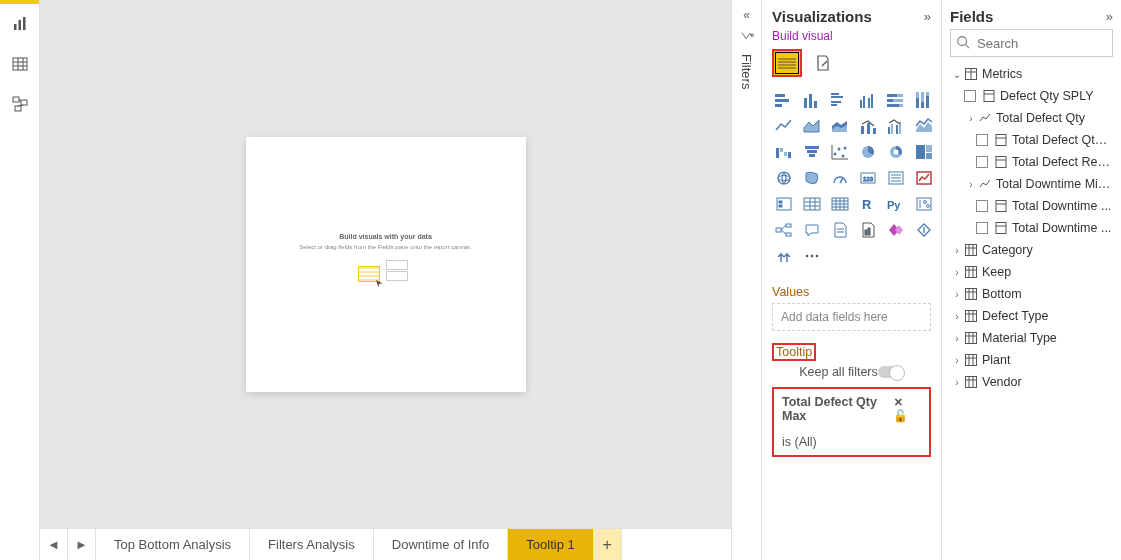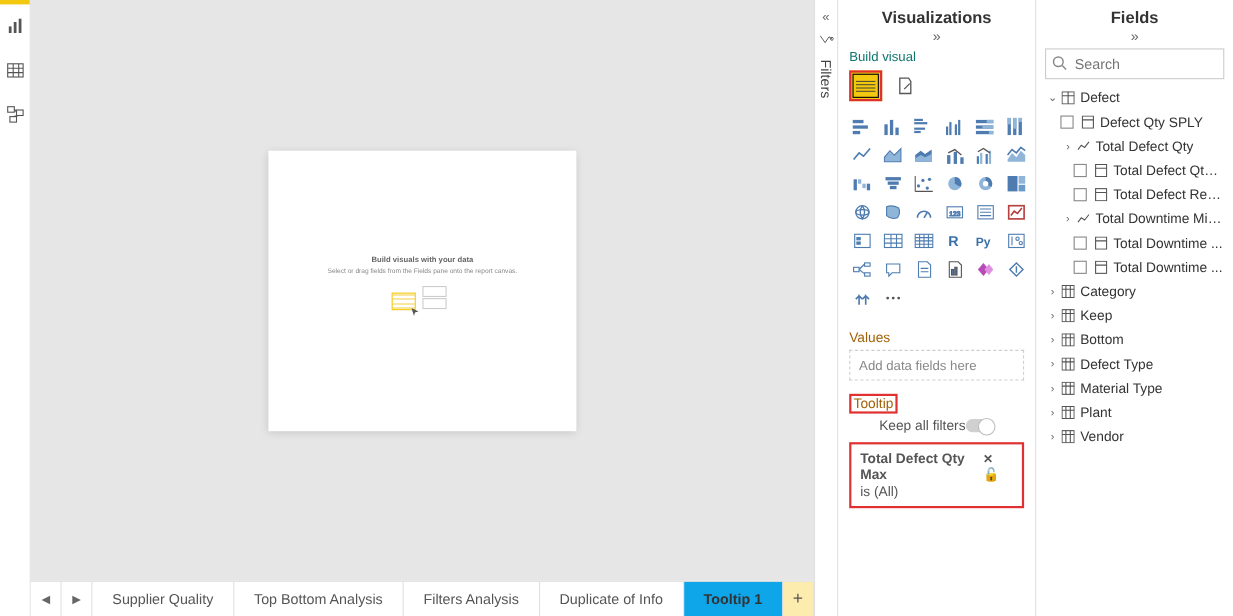--- a/index.html
+++ b/index.html
@@ -14,47 +14,47 @@
 .canvas-title { font-size: 7px; font-weight: 600; color: #666; margin-bottom: 4px; }
 .canvas-sub { font-size: 6px; color: #888; line-height: 1.3; margin-bottom: 8px; }
 .canvas-illus { width: 60px; height: 35px; position: relative; }
 .canvas-illus .box1 { position: absolute; left: 2px; top: 6px; width: 22px; height: 16px; border: 1px solid #f2c811; background: repeating-linear-gradient(0deg, #f9e79f 0 2px, #fff 2px 4px); }
 .canvas-illus .box2 { position: absolute; right: 8px; top: 0; width: 22px; height: 10px; border: 1px solid #ccc; }
 .canvas-illus .box3 { position: absolute; right: 8px; top: 11px; width: 22px; height: 10px; border: 1px solid #ccc; }
 .canvas-illus .cursor { position: absolute; left: 20px; top: 20px; width: 8px; height: 8px; }
 .tabs-bar { height: 32px; background: #fff; border-top: 1px solid #e1e1e1; display: flex; align-items: stretch; font-size: 13px; }
 .tab-nav { width: 28px; display: flex; align-items: center; justify-content: center; color: #666; cursor: pointer; border-right: 1px solid #e1e1e1; }
 .tab { padding: 0 18px; display: flex; align-items: center; color: #555; cursor: pointer; border-right: 1px solid #e1e1e1; white-space: nowrap; }
-.tab.active { background: #0ea5e9; font-weight: 700; color: #333; }
+.tab.active { background: #eab308; font-weight: 400; color: #333; }
 .tab.add { width: 28px; padding: 0; justify-content: center; background: #fcecae; font-size: 16px; }
 .collapsed-filters { width: 30px; background: #fff; border-left: 1px solid #e1e1e1; display: flex; flex-direction: column; align-items: center; padding-top: 8px; }
 .collapsed-filters .chev { font-size: 12px; color: #666; cursor: pointer; margin-bottom: 8px; }
 .collapsed-filters .icn1 { margin-bottom: 10px; }
 .collapsed-filters .rot { writing-mode: vertical-rl; font-size: 13px; color: #444; }
 .viz-panel { width: 180px; background: #fff; border-left: 1px solid #e1e1e1; display: flex; flex-direction: column; padding: 8px 10px; }
-.panel-header { display: flex; justify-content: space-between; align-items: center; font-size: 15px; font-weight: 600; color: #333; margin-bottom: 4px; flex-direction: column; }
+.panel-header { display: flex; justify-content: space-between; align-items: center; font-size: 15px; font-weight: 600; color: #333; margin-bottom: 4px; }
 .panel-header .chev2 { font-size: 13px; color: #666; cursor: pointer; font-weight: normal; }
-.sub-label { font-size: 12px; color: #0f766e; margin-bottom: 6px; }
+.sub-label { font-size: 12px; color: #a21caf; margin-bottom: 6px; }
 .build-row { display: flex; gap: 6px; margin-bottom: 12px; }
 .build-tab { width: 30px; height: 28px; display: flex; align-items: center; justify-content: center; cursor: pointer; }
 .build-tab.selected { border: 2px solid #e03030; position: relative; background: #f2c811; outline: 1px solid #000; outline-offset: -4px; }
 .viz-grid { display: grid; grid-template-columns: repeat(6, 24px); gap: 4px 4px; margin-bottom: 14px; }
 .viz-grid .vg { width: 24px; height: 22px; display: flex; align-items: center; justify-content: center; cursor: pointer; color: #4e7cb0; }
 .viz-grid .vg svg { width: 18px; height: 16px; }
 .section-label { font-size: 12.5px; color: #a16207; margin-bottom: 4px; margin-top: 4px; }
 .section-label.hl { border: 2px solid #e03030; padding: 0 2px; display: inline-block; width: fit-content; }
 .drop-field { height: 28px; border: 1px dashed #d0d0d0; font-size: 12px; color: #888; display: flex; align-items: center; padding: 0 8px; margin-bottom: 8px; }
 .keep-row { display: flex; justify-content: center; align-items: center; font-size: 12.5px; color: #555; margin-bottom: 8px; }
 .toggle { width: 26px; height: 12px; border-radius: 6px; background: #d0d0d0; position: relative; display: flex; align-items: center; justify-content: flex-end; font-size: 6px; color: #888; padding-right: 3px; }
 .toggle::after { content: ""; position: absolute; right: -1px; top: -1px; width: 14px; height: 14px; border-radius: 50%; background: #fff; border: 1px solid #bbb; }
 .tooltip-field { border: 2px solid #e03030; padding: 6px 8px; font-size: 12.5px; color: #555; position: relative; }
 .tooltip-field .top-row { display: flex; align-items: center; justify-content: space-between; font-weight: bold; }
 .tooltip-field .x-icon { font-size: 11px; cursor: pointer; margin-left: 4px; }
 .tooltip-field .lock-icon { font-size: 12px; margin-left: 4px; }
-.tooltip-field .sub { margin-top: 2px; }
+.tooltip-field .sub { margin-top: 12px; }
 .fields-panel { width: 180px; background: #fff; border-left: 1px solid #e1e1e1; display: flex; flex-direction: column; padding: 8px 8px; }
 .search-box { position: relative; margin-bottom: 6px; }
 .search-box input { width: 100%; height: 28px; border: 1px solid #ccc; padding: 0 8px 0 26px; font-size: 13px; }
 .search-box .sicon { position: absolute; left: 6px; top: 6px; color: #888; }
 .tree { font-size: 12.5px; color: #333; }
 .tree .row { display: flex; align-items: center; height: 22px; cursor: pointer; white-space: nowrap; overflow: hidden; }
 .tree .row .chev3 { width: 14px; text-align: center; color: #666; font-size: 10px; }
 .tree .row .chk { width: 12px; height: 12px; border: 1px solid #888; margin: 0 6px 0 0; flex-shrink: 0; }
 .tree .row .ticon { width: 14px; margin-right: 4px; color: #555; display: flex; align-items: center; justify-content: center; flex-shrink: 0; }
 .tree .indent1 { padding-left: 14px; }
@@ -105,24 +105,23 @@
           <div class="box3"></div>
         <svg class="cursor" viewBox="0 0 10 10">
             <path d="M0 0 L8 4 L4 5 L3 9 Z" fill="#555"></path>
           </svg>
       </div>
     </div>
   </div>
   <div class="tabs-bar">
     <div class="tab-nav">◄</div>
     <div class="tab-nav">►</div>
-    <div class="tab">Supplier Quality</div>
     <div class="tab">Top Bottom Analysis</div>
     <div class="tab">Filters Analysis</div>
-    <div class="tab">Duplicate of Info</div>
+    <div class="tab">Downtime of Info</div>
     <div class="tab active">Tooltip 1</div>
     <div class="tab add">+</div>
   </div>
 </div>
 
 <div class="collapsed-filters">
   <div class="chev">«</div>
   <svg class="icn1" width="14" height="14" viewBox="0 0 16 16" fill="none" stroke="#555">
       <path d="M2 3 L7 10 L11 4 L14 6"></path>
       <circle cx="14" cy="6" r="1.5"></circle>
@@ -473,21 +472,21 @@
   <div class="tree">
     <div class="row">
       <span class="chev3">⌄</span>
       <span class="ticon">
           <svg class="tbl-icon" viewBox="0 0 12 12" fill="none" stroke="#555">
             <rect x="0.5" y="0.5" width="11" height="11"></rect>
             <line x1="0.5" y1="4" x2="11.5" y2="4"></line>
             <line x1="6" y1="0.5" x2="6" y2="11.5"></line>
           </svg>
         </span>
-      <span class="txt">Defect</span>
+      <span class="txt">Metrics</span>
     </div>
     <div class="row indent1">
       <span class="chk"></span>
       <span class="ticon">
           <svg class="tbl-icon" viewBox="0 0 12 12" fill="none" stroke="#555">
             <rect x="1" y="0.5" width="10" height="11"></rect>
             <line x1="1" y1="4" x2="11" y2="4"></line>
             <line x1="4" y1="7" x2="4" y2="7"></line>
             <line x1="8" y1="7" x2="8" y2="7"></line>
           </svg>

